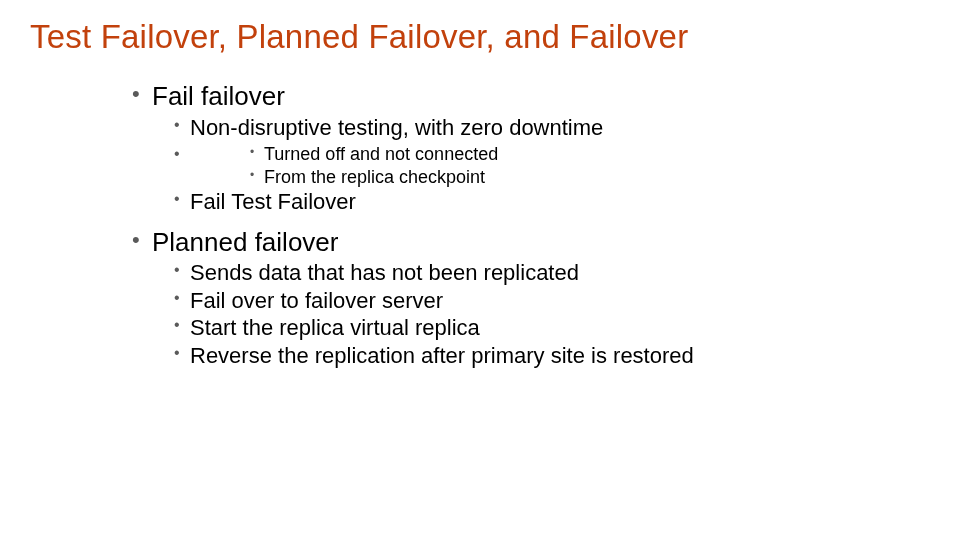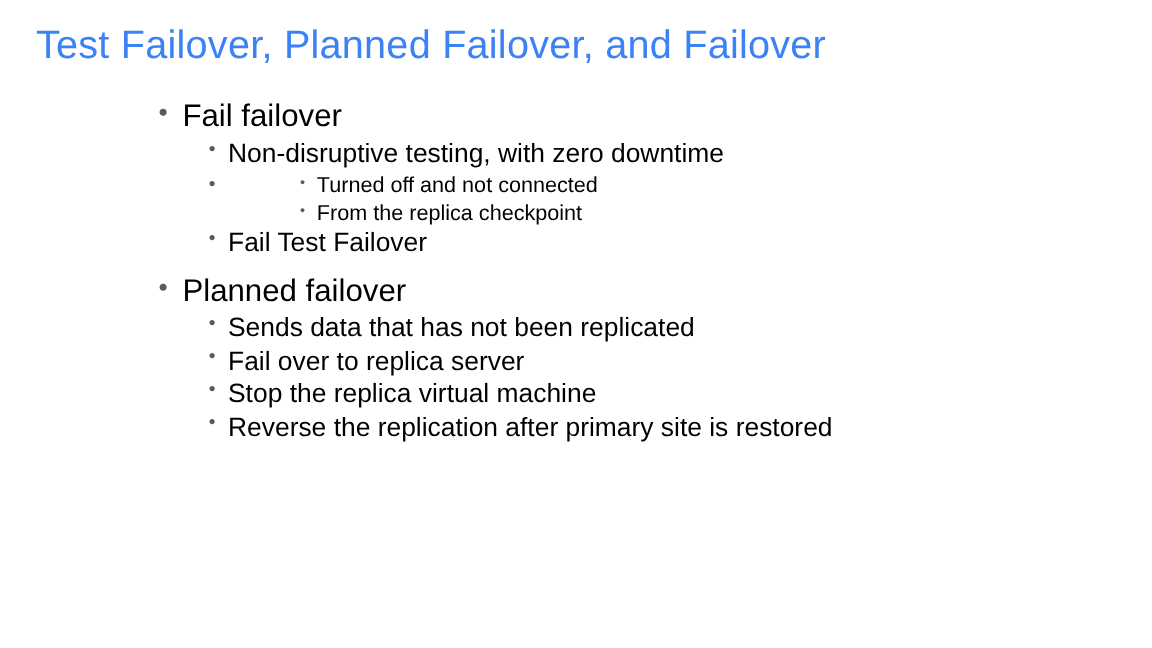--- a/index.html
+++ b/index.html
@@ -17,21 +17,21 @@
     width: 960px;
     height: 540px;
     box-sizing: border-box;
   }
   .title {
     position: absolute;
     left: 30px;
     top: 18px;
     font-size: 33px;
     font-weight: 300;
-    color: #3b82f6; 
+    color: #c2410c; 
     letter-spacing: 0.2px;
   }
   .body {
     position: absolute;
     left: 132px;
     top: 78px;
     width: 790px;
   }
   ul {
     list-style: none;
@@ -133,24 +133,24 @@
         </ul>
       </li>
 
       <li class="gap-top">
         <span>Planned failover</span>
         <ul class="lvl2">
           <li>
             <span>Sends data that has not been replicated</span>
           </li>
           <li>
-            <span>Fail over to replica server</span>
+            <span>Fail over to failover server</span>
           </li>
           <li>
-            <span>Stop the replica virtual machine</span>
+            <span>Start the replica virtual replica</span>
           </li>
           <li>
             <span>Reverse the replication after primary site is restored</span>
           </li>
         </ul>
       </li>
 
     </ul>
   </div>
 </div>

